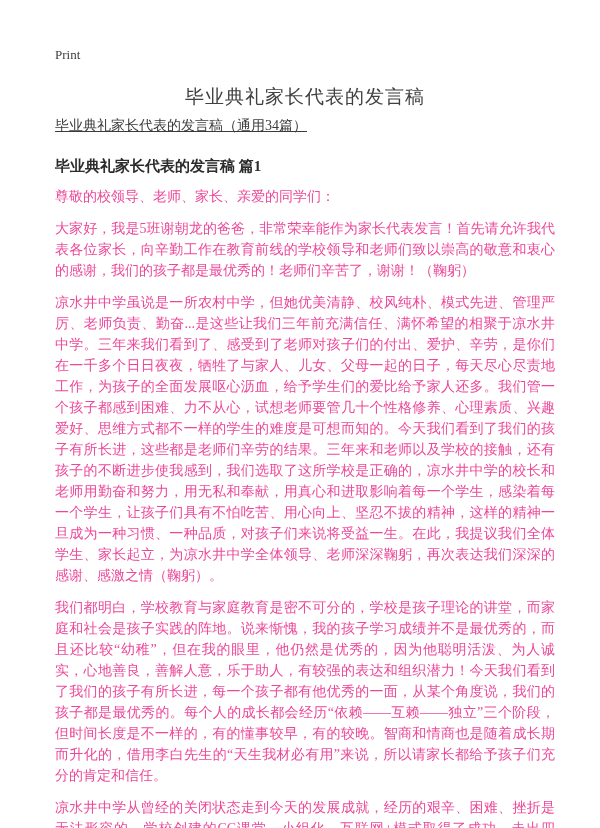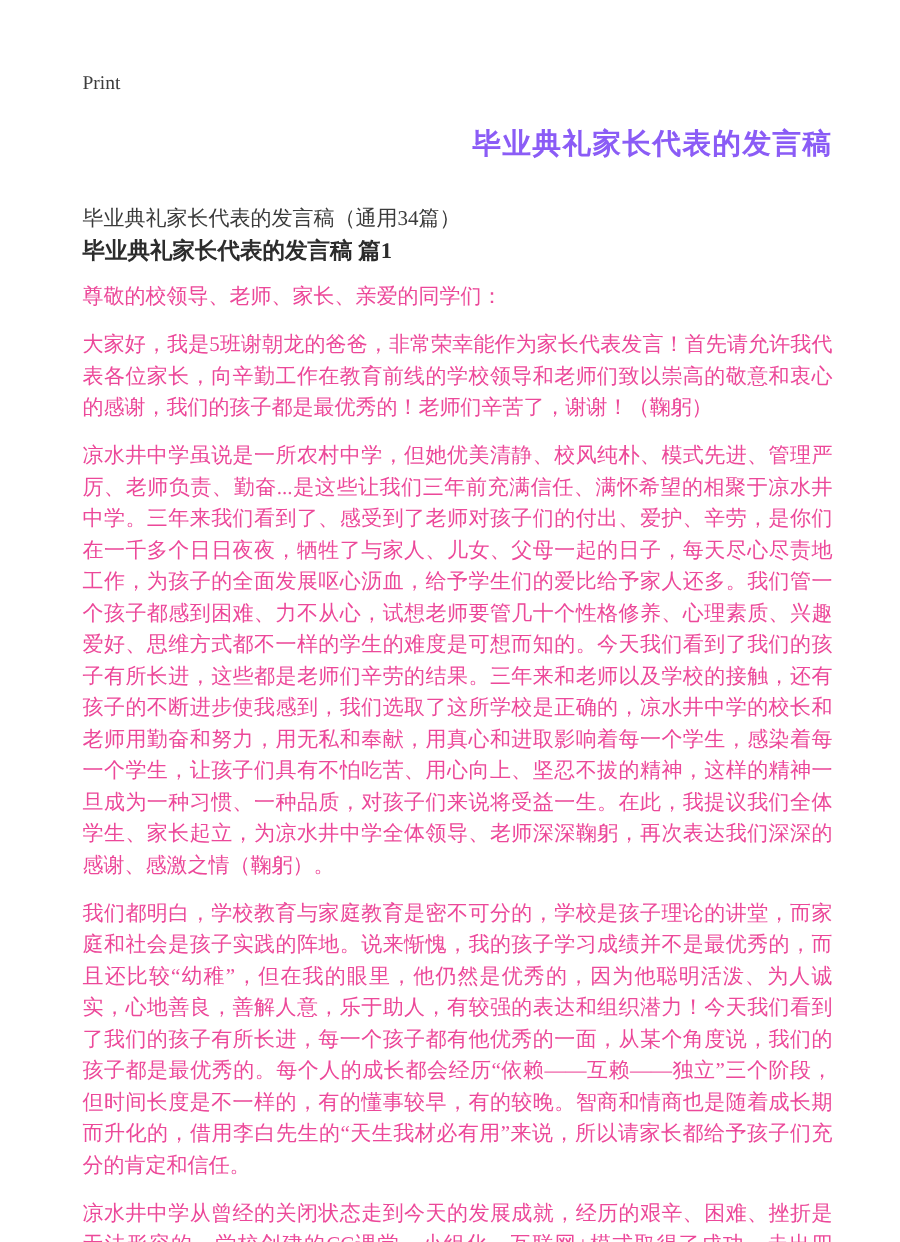--- a/index.html
+++ b/index.html
@@ -16,39 +16,40 @@
     padding: 47px 45px 0 55px;
     background: #ffffff;
   }
   .print-link {
     font-size: 13px;
     color: #3d3d3d;
     line-height: 16px;
   }
   .doc-title {
     font-size: 19px;
-    font-weight: bold;
-    text-align: right;
-    color: #8b5cf6;
+    font-weight: normal;
+    text-align: center;
+    color: #404040;
     letter-spacing: 1px;
     line-height: 22px;
     margin: 23px 0 0 0;
   }
   .doc-subtitle {
     font-size: 14px;
     color: #3b3b3b;
     line-height: 17px;
-    margin-top: 30px;
+    margin-top: 9px;
+    text-decoration: underline;
   }
   .section-heading {
     font-size: 15px;
     font-weight: bold;
     color: #2c2c2c;
     line-height: 18px;
-    margin-top: 4px;
+    margin-top: 23px;
   }
   .para {
     font-size: 14px;
     line-height: 21px;
     color: #ec4899;
     text-align: justify;
     margin-top: 11px;
     word-break: break-all;
   }
   .para:first-of-type { margin-top: 13px; }

